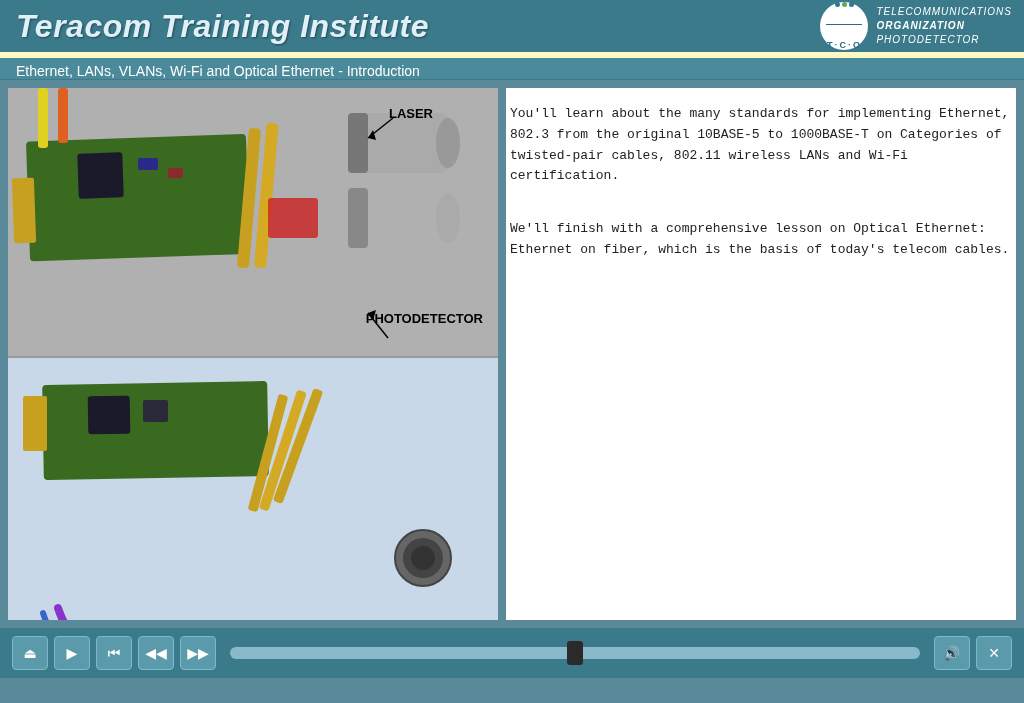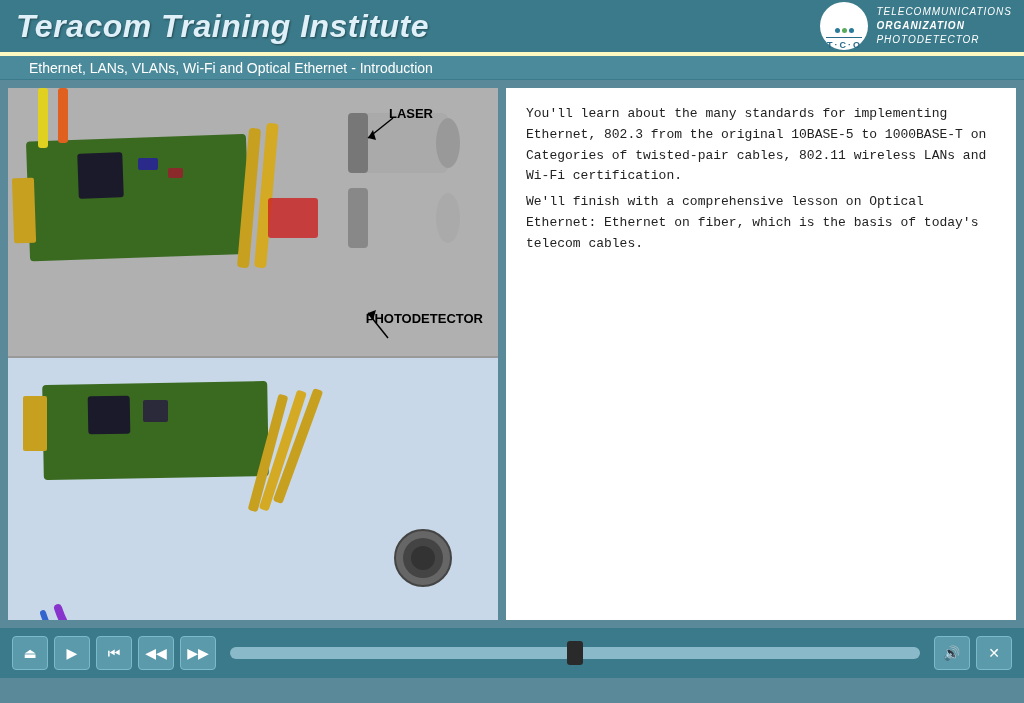--- a/index.html
+++ b/index.html
@@ -40,23 +40,23 @@
       font-style: italic;
     }
     #org-text div { letter-spacing: 1px; }
     #org-text .cert { font-weight: bold; }
 
     
     #subtitle-bar {
       background: #4a8a9a;
       height: 28px;
       display: flex;
-      align-items: center;
-      padding: 0 29px;
-      border-top: 4px solid #fef9c3;
+      align-items: flex-end;
+      padding: 0 16px;
+      border-top: 6px solid #fef9c3;
       border-bottom: 1px solid #3a7a8a;
     }
     #subtitle-text {
       color: white;
       font-size: 14px;
       font-weight: normal;
     }
 
     
     #main-content {
@@ -119,24 +119,24 @@
       background: #d0d8e8;
       position: relative;
       overflow: hidden;
     }
 
     
     #right-panel {
       flex: 1;
       background: white;
       margin-left: 8px;
-      padding: 16px 20px;
+      padding: 16px 4px;
       display: flex;
       flex-direction: column;
-      gap: 5px;
+      gap: 32px;
     }
     #desc-text-1, #desc-text-2 {
       font-size: 13px;
       line-height: 1.6;
       color: #222;
       font-family: 'Courier New', monospace;
     }
 
     
     #bottom-bar {
@@ -191,21 +191,21 @@
 
     
     .tco-logo {
       width: 48px;
       height: 48px;
       background: white;
       border-radius: 50%;
       display: flex;
       flex-direction: column;
       align-items: center;
-      justify-content: flex-end;
+      justify-content: space-between;
       gap: 1px;
     }
     .tco-dots-row {
       display: flex;
       gap: 2px;
       margin-bottom: 2px;
     }
     .tco-dot {
       width: 5px;
       height: 5px;

